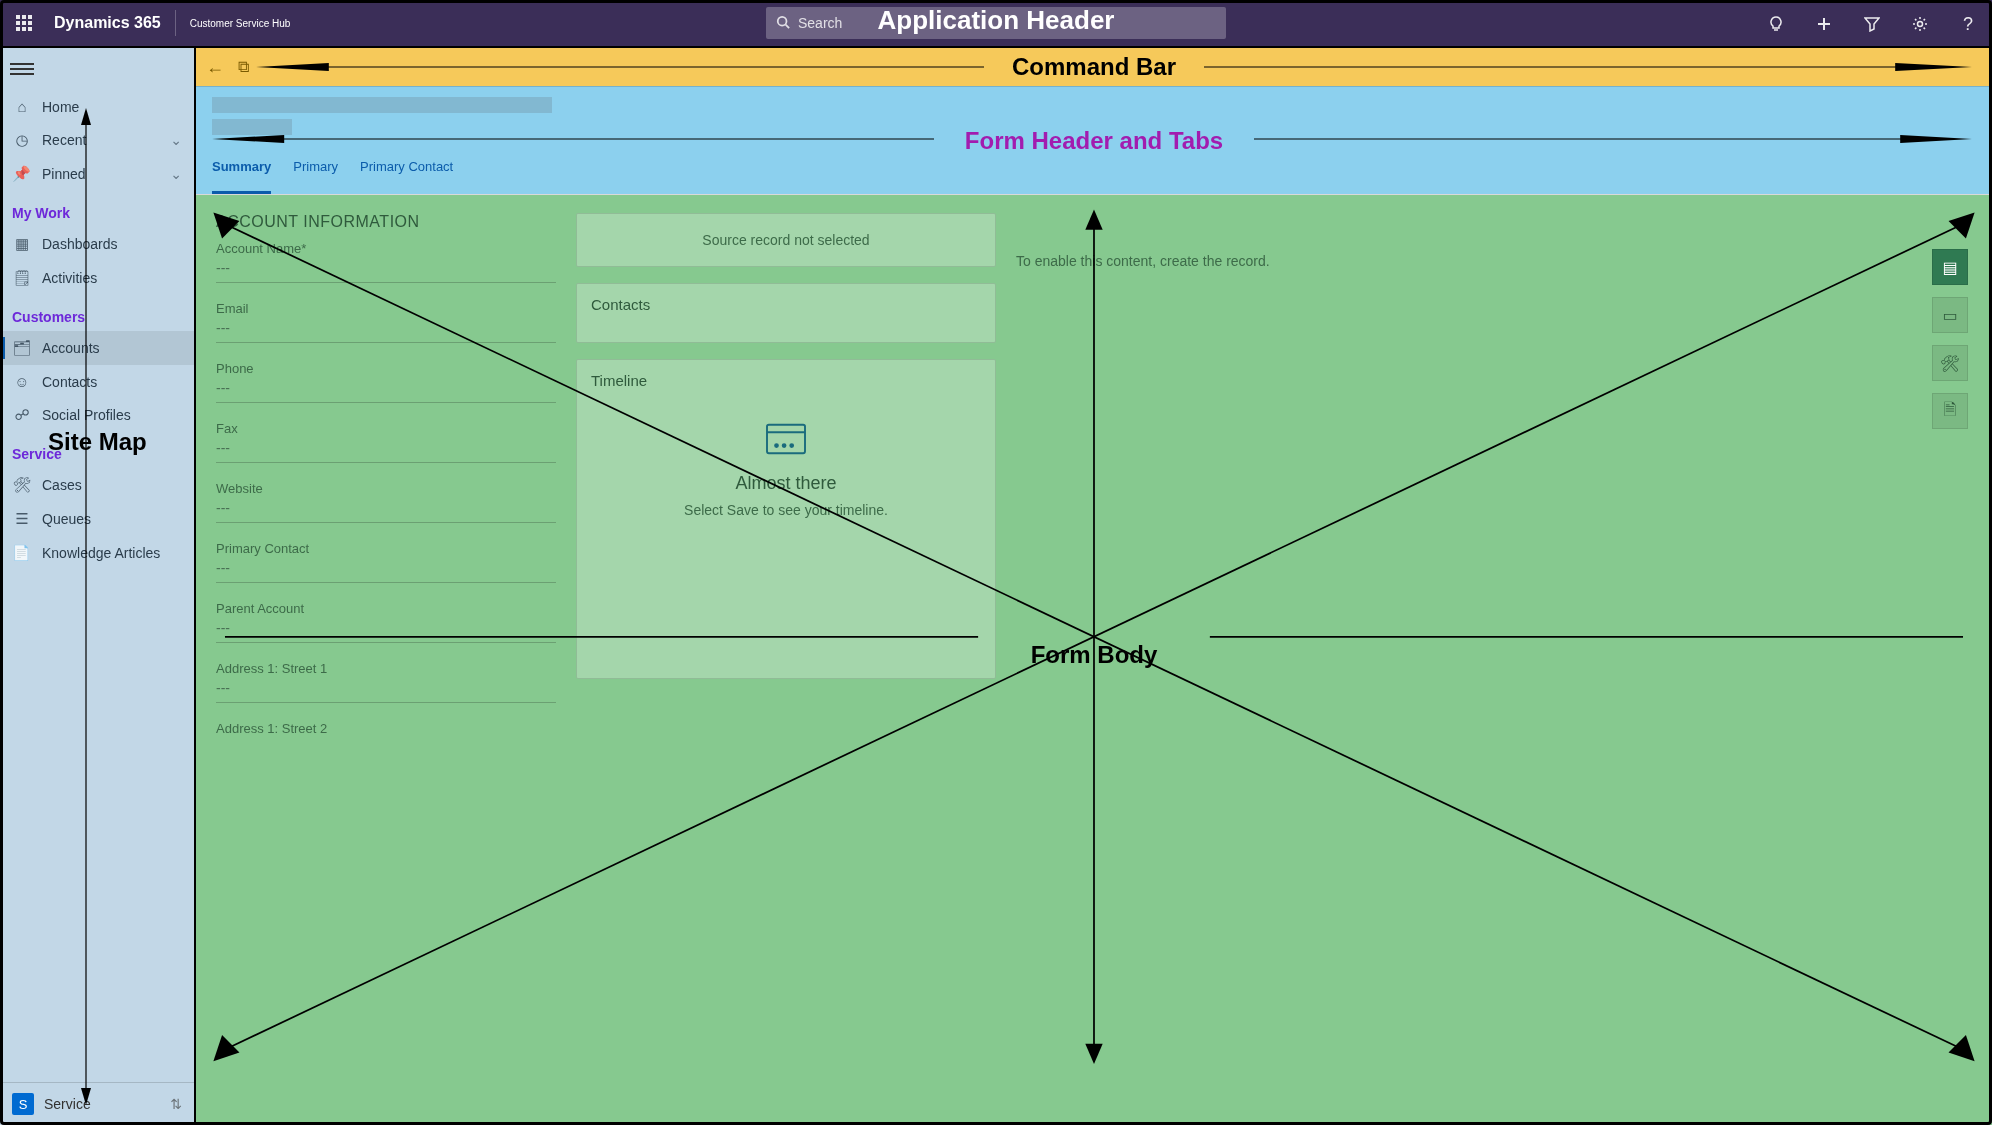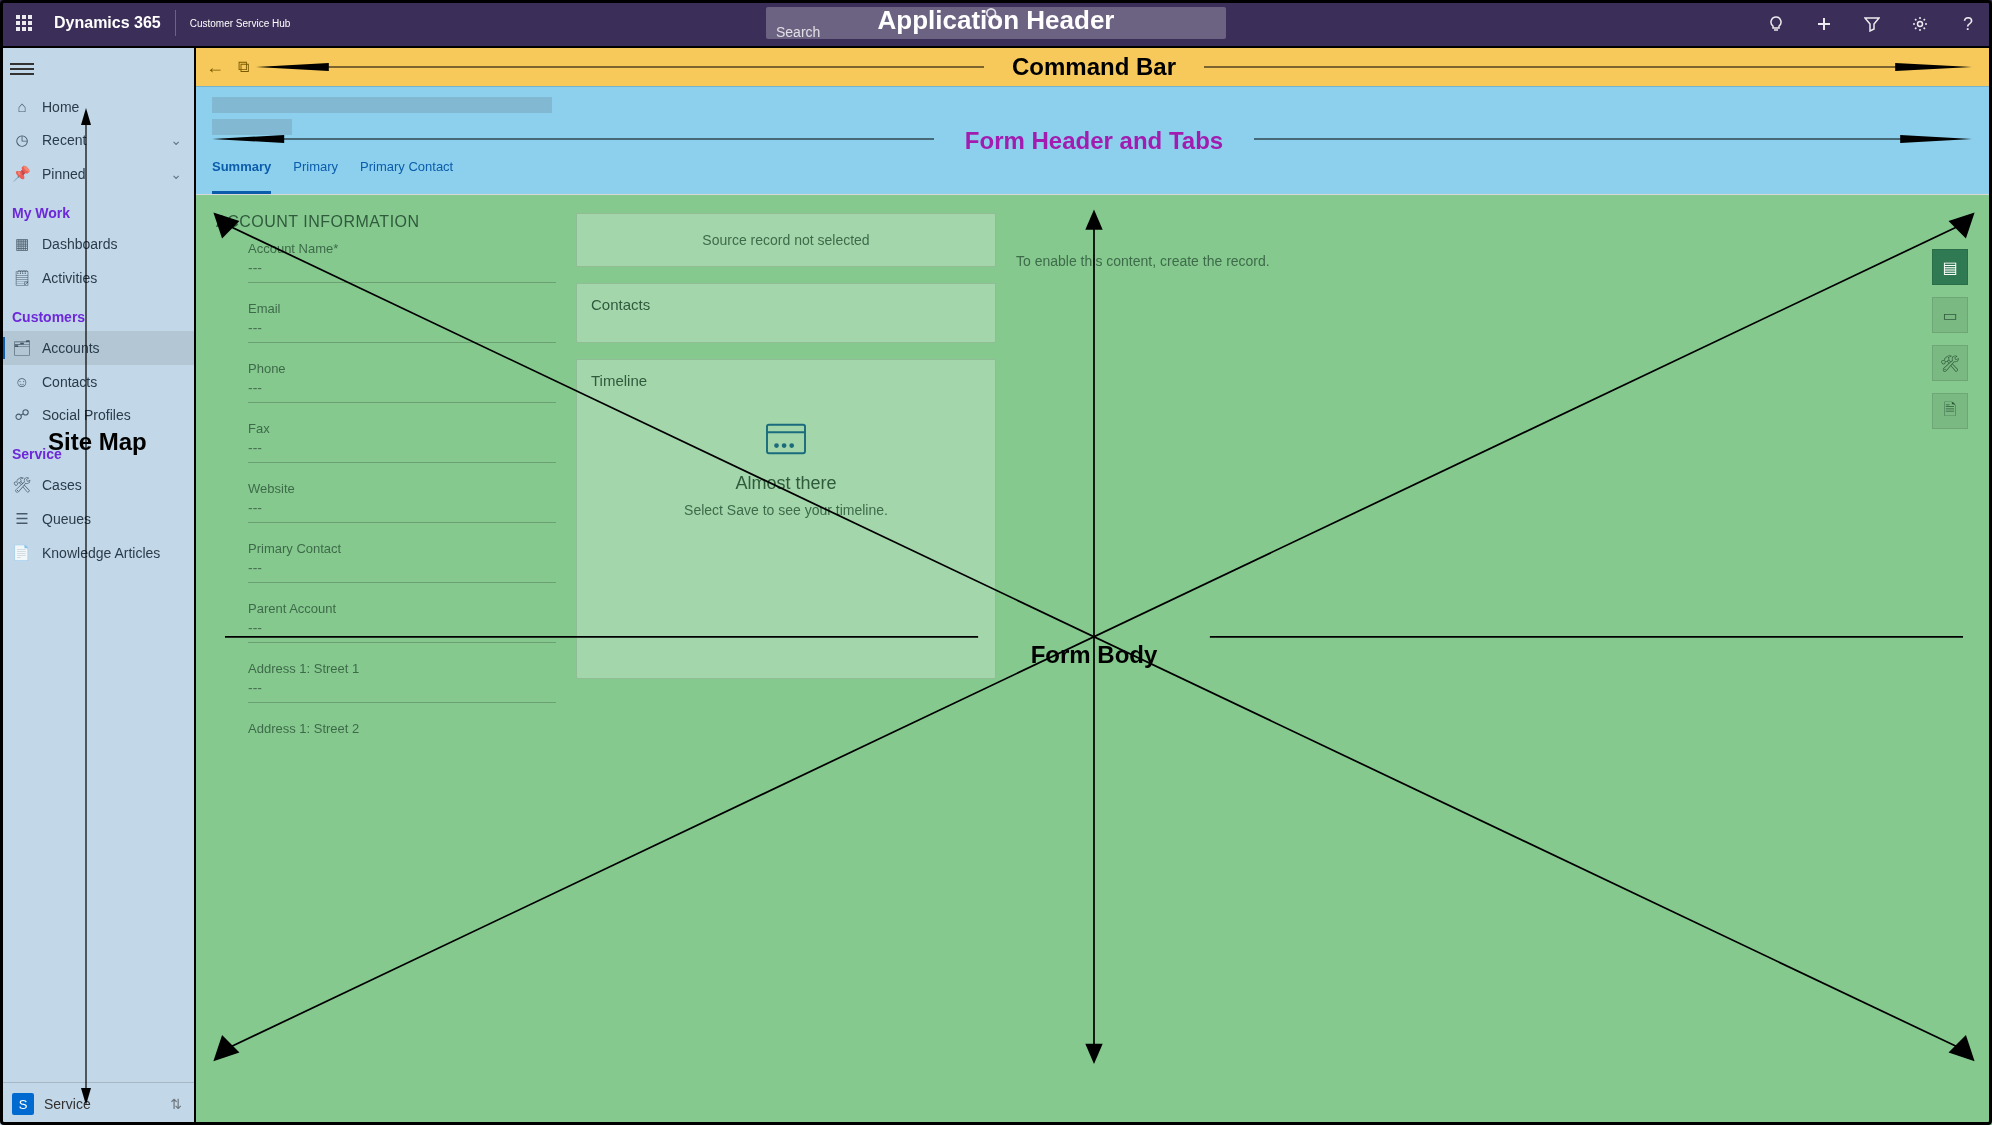--- a/index.html
+++ b/index.html
@@ -8,21 +8,21 @@
 
   
   .app-header {
     height: 46px; background: #3b2e58; color: #fff; display: flex; align-items: center; position: relative;
   }
   .app-header .waffle { width: 48px; height: 48px; display: flex; align-items: center; justify-content: center; font-size: 18px; opacity: .9; }
   .app-header .brand { padding: 0 14px 0 6px; font-size: 16px; font-weight: 600; border-right: 1px solid rgba(255,255,255,.25); height: 26px; display:flex; align-items:center; }
   .app-header .app-name { padding: 0 14px; font-size: 10px; }
   .app-header .search-wrap {
     position: absolute; left: 50%; transform: translateX(-50%); width: 460px; height: 32px;
-    background: rgba(255,255,255,.25); border-radius: 2px; display: flex; align-items: center; padding: 0 10px; flex-direction: column;
+    background: rgba(255,255,255,.25); border-radius: 2px; display: flex; align-items: center; padding: 0 10px;
   }
   .app-header .search-wrap .s-icon { margin-right: 8px; opacity: .8; }
   .app-header .search-wrap input {
     background: transparent; border: none; outline: none; color: #fff; font-size: 14px; width: 100%;
   }
   .app-header .search-wrap input::placeholder { color: rgba(255,255,255,.8); }
   .app-header .right-icons { margin-left: auto; display: flex; height: 100%; }
   .app-header .right-icons .hicon {
     width: 48px; height: 48px; display: flex; align-items: center; justify-content: center;
     font-size: 18px; color: #fff; opacity: .9;
@@ -106,21 +106,21 @@
   .formbody {
     position: absolute; inset: 0; background: #86c98f; padding: 18px 20px; display: grid;
     grid-template-columns: 340px 420px 1fr 44px; gap: 20px; color: #2f5a3c;
   }
   .fb-label {
     position: absolute; left: 50%; transform: translateX(-50%); top: 48%;
     font-size: 24px; font-weight: 700; color: #000; z-index: 5; background: transparent;
   }
 
   .section-title { font-size: 16px; letter-spacing: .5px; margin-bottom: 10px; }
-  .field { margin-bottom: 18px; margin-left: 32px; }
+  .field { margin-bottom: 18px; }
   .field .fl { font-size: 13px; color: #3d6b49; }
   .field .fv { font-size: 14px; margin-top: 4px; border-bottom: 1px solid rgba(0,0,0,.2); padding-bottom: 6px; color: #4a7254; }
 
   .card {
     background: rgba(255,255,255,.25); border: 1px solid rgba(0,0,0,.12); border-radius: 2px; padding: 12px 14px;
     margin-bottom: 16px;
   }
   .card .c-title { font-size: 15px; margin-bottom: 8px; color: #2f5a3c; }
   .card.empty-msg { text-align: center; color: #3d6b49; padding: 18px 14px; }
   .timeline-icon { width: 46px; height: 38px; margin: 30px auto 16px; }

